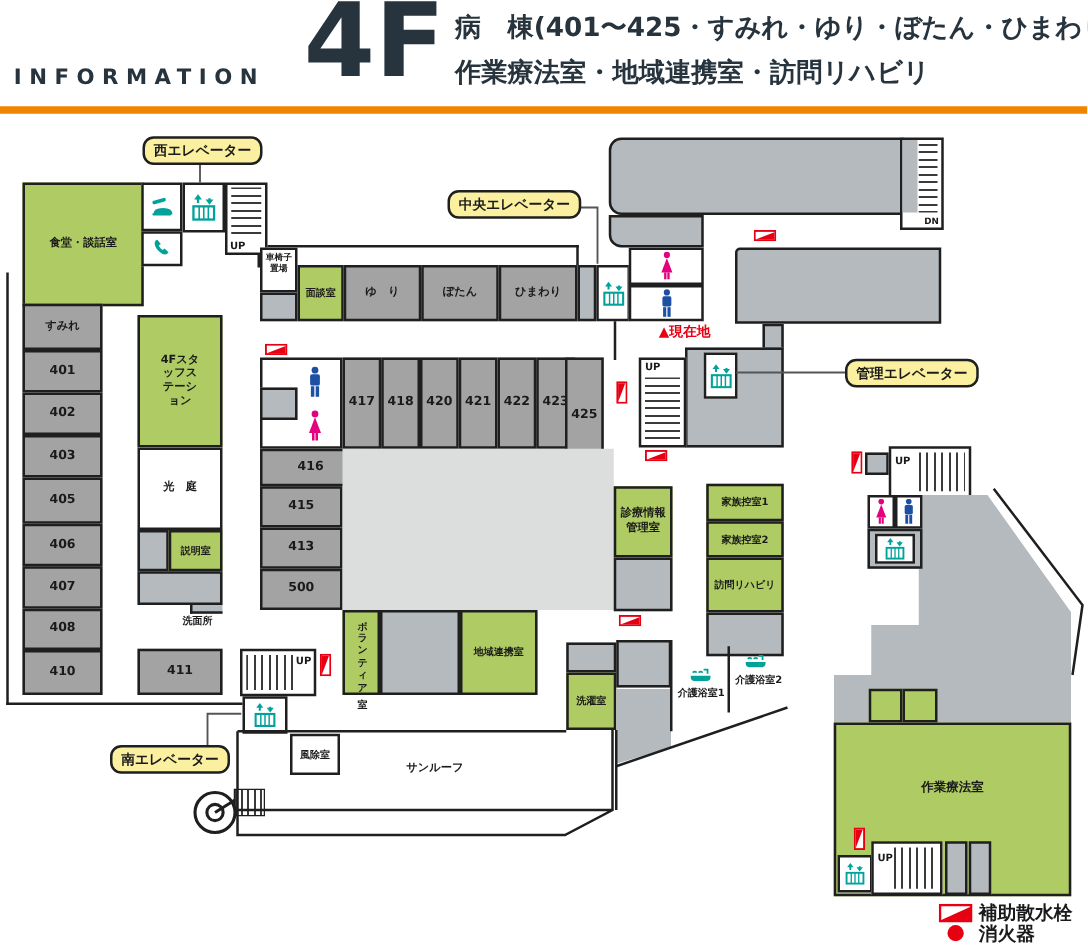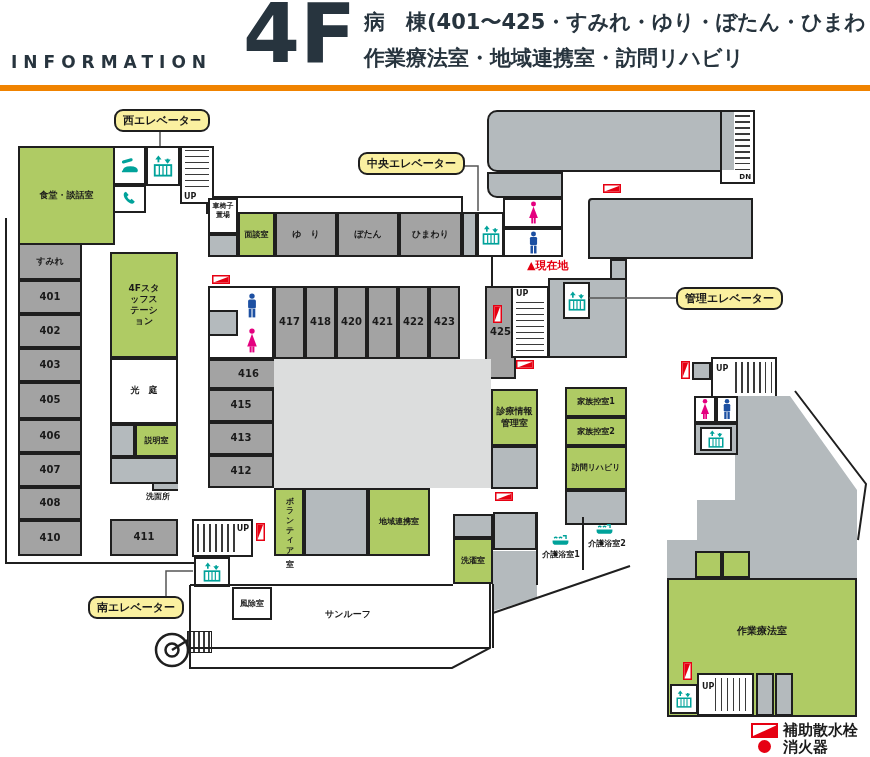--- a/index.html
+++ b/index.html
@@ -146,32 +146,32 @@
         </g>
       </svg>
     <div class="room gray" style="left:-2px;top:22px;width:30px;height:26px"></div>
   </div>
   <div class="room orange fs10" style="left:274px;top:286px;width:31px;height:73px">417</div>
   <div class="room orange fs10" style="left:305px;top:286px;width:31px;height:73px">418</div>
   <div class="room orange fs10" style="left:336px;top:286px;width:31px;height:73px">420</div>
   <div class="room orange fs10" style="left:367px;top:286px;width:31px;height:73px">421</div>
   <div class="room orange fs10" style="left:398px;top:286px;width:31px;height:73px">422</div>
   <div class="room orange fs10" style="left:429px;top:286px;width:31px;height:73px">423</div>
-  <div class="room orange fs10" style="left:485px;top:286px;width:31px;height:93px">425</div>
+  <div class="room orange fs10" style="left:452px;top:286px;width:31px;height:93px">425</div>
   <div class="abs" style="left:493px;top:305px">
       <svg width="9" height="18" viewBox="0 0 9 18">
         <rect x="0.75" y="0.75" width="7.5" height="16.5" fill="#fff" stroke="#E60012" stroke-width="1.5"></rect>
         <polygon points="1.5,1.5 7.2,1.5 1.5,16.5" fill="#E60012"></polygon>
       </svg>
     </div>
 
   <div class="room orange fs10" style="left:208px;top:359px;width:81px;height:30px">416</div>
   <div class="room orange fs10" style="left:208px;top:389px;width:66px;height:33px">415</div>
   <div class="room orange fs10" style="left:208px;top:422px;width:66px;height:33px">413</div>
-  <div class="room orange fs10" style="left:208px;top:455px;width:66px;height:33px">412</div>
+  <div class="room orange fs10" style="left:208px;top:455px;width:66px;height:33px">500</div>
   <div class="abs lgray" style="left:274px;top:359px;width:217px;height:129px"></div>
 
   <div class="room green fs8 vert" style="left:274px;top:488px;width:30px;height:68px">ボランティア室</div>
   <div class="room gray" style="left:304px;top:488px;width:64px;height:68px"></div>
   <div class="room green fs8" style="left:368px;top:488px;width:62px;height:68px">地域連携室</div>
 
   <div class="room white" style="left:192px;top:519px;width:61px;height:38px">
     <div class="stairsH" style="left:3px;top:3px;right:14px;bottom:3px"></div>
     <span class="chip" style="right:1px;top:4px">UP</span>
   </div>

